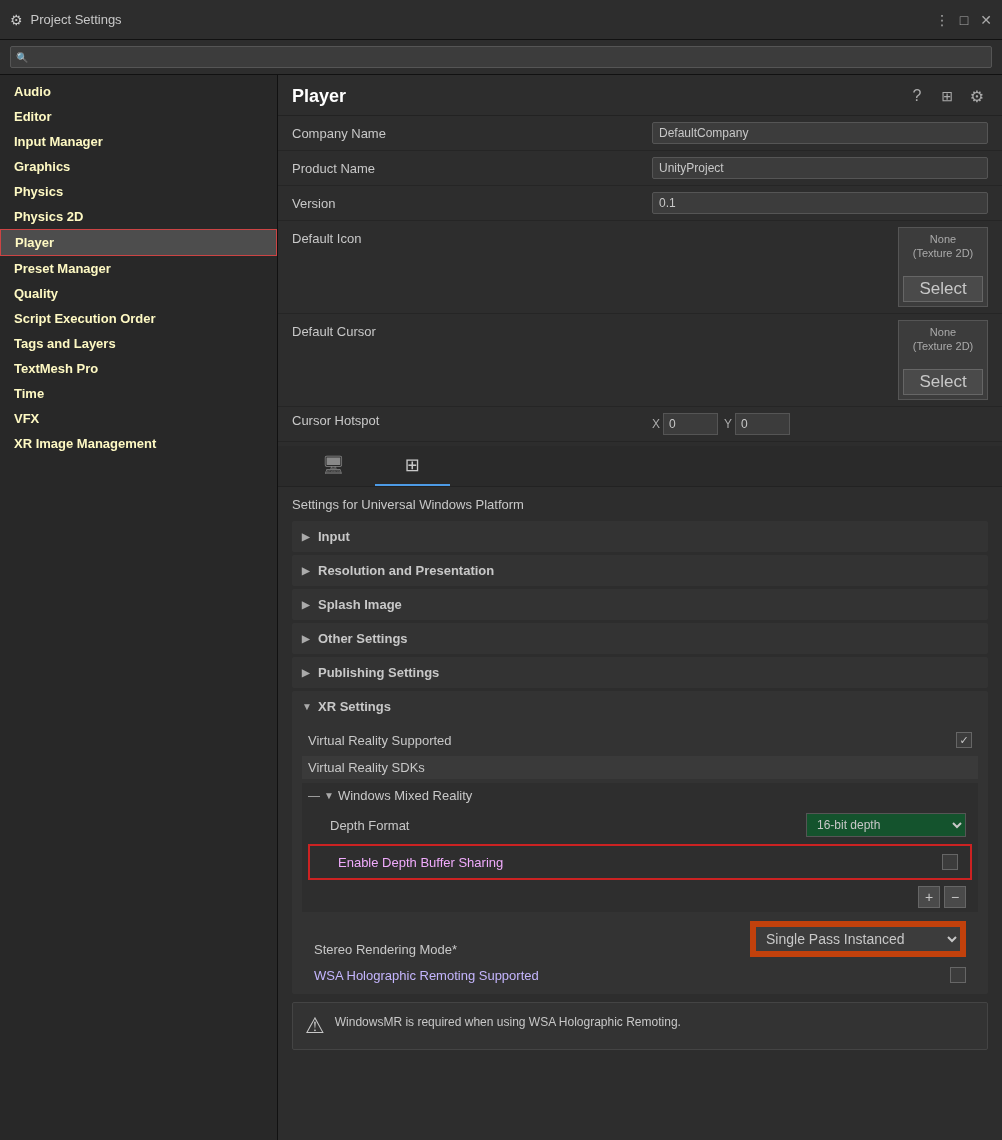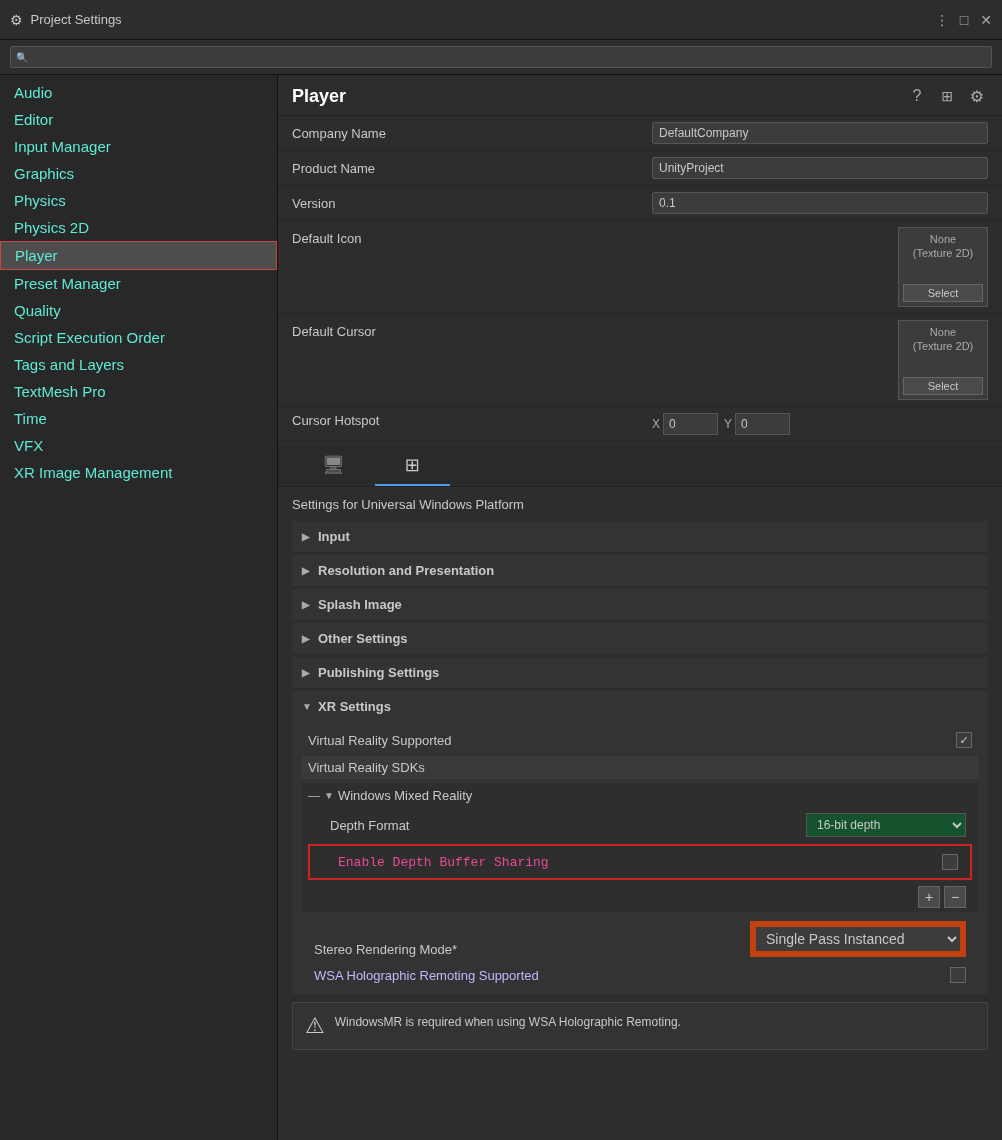--- a/index.html
+++ b/index.html
@@ -86,23 +86,24 @@
     .sidebar {
       width: 278px;
       background: #282828;
       border-right: 1px solid #111;
       padding: 4px 0;
       overflow-y: auto;
     }
     .sidebar-item {
       padding: 5px 14px;
       cursor: pointer;
-      color: #5eead4;
-      font-size: 15px;
+      color: #fef9c3;
+      font-size: 13px;
       white-space: nowrap;
+      font-weight: bold;
     }
     .sidebar-item.active {
       background: #4d4d4d;
       border: 1px solid #cc4444;
     }
 
     .content-area {
       flex: 1;
       background: #2d2d2d;
       overflow-y: auto;
@@ -189,21 +190,21 @@
       font-size: 11px;
       color: #aaa;
       margin-left: auto;
       text-align: center;
     }
     .icon-select-btn {
       background: #4a4a4a;
       border: 1px solid #666;
       color: #c8c8c8;
       padding: 2px 10px;
-      font-size: 11px;
+      font-size: 17px;
       cursor: pointer;
       width: 100%;
       text-align: center;
     }
 
     .hotspot-row {
       display: flex;
       align-items: flex-start;
       padding: 6px 14px;
       border-bottom: 1px solid #252525;
@@ -387,24 +388,23 @@
       display: flex;
       align-items: center;
       padding: 8px 12px;
       gap: 8px;
       border: 2px solid #cc2222;
       margin: 2px 6px;
       background: #2e2e2e;
     }
     .enable-depth-label {
       flex: 1;
-      color: #ec4899;
+      color: #f0abfc;
       font-size: 13px;
       padding-left: 16px;
-      font-family: Liberation Mono, monospace;
     }
 
     .add-remove-row {
       display: flex;
       align-items: center;
       justify-content: flex-end;
       padding: 4px 12px;
       gap: 4px;
     }
     .add-remove-btn {

